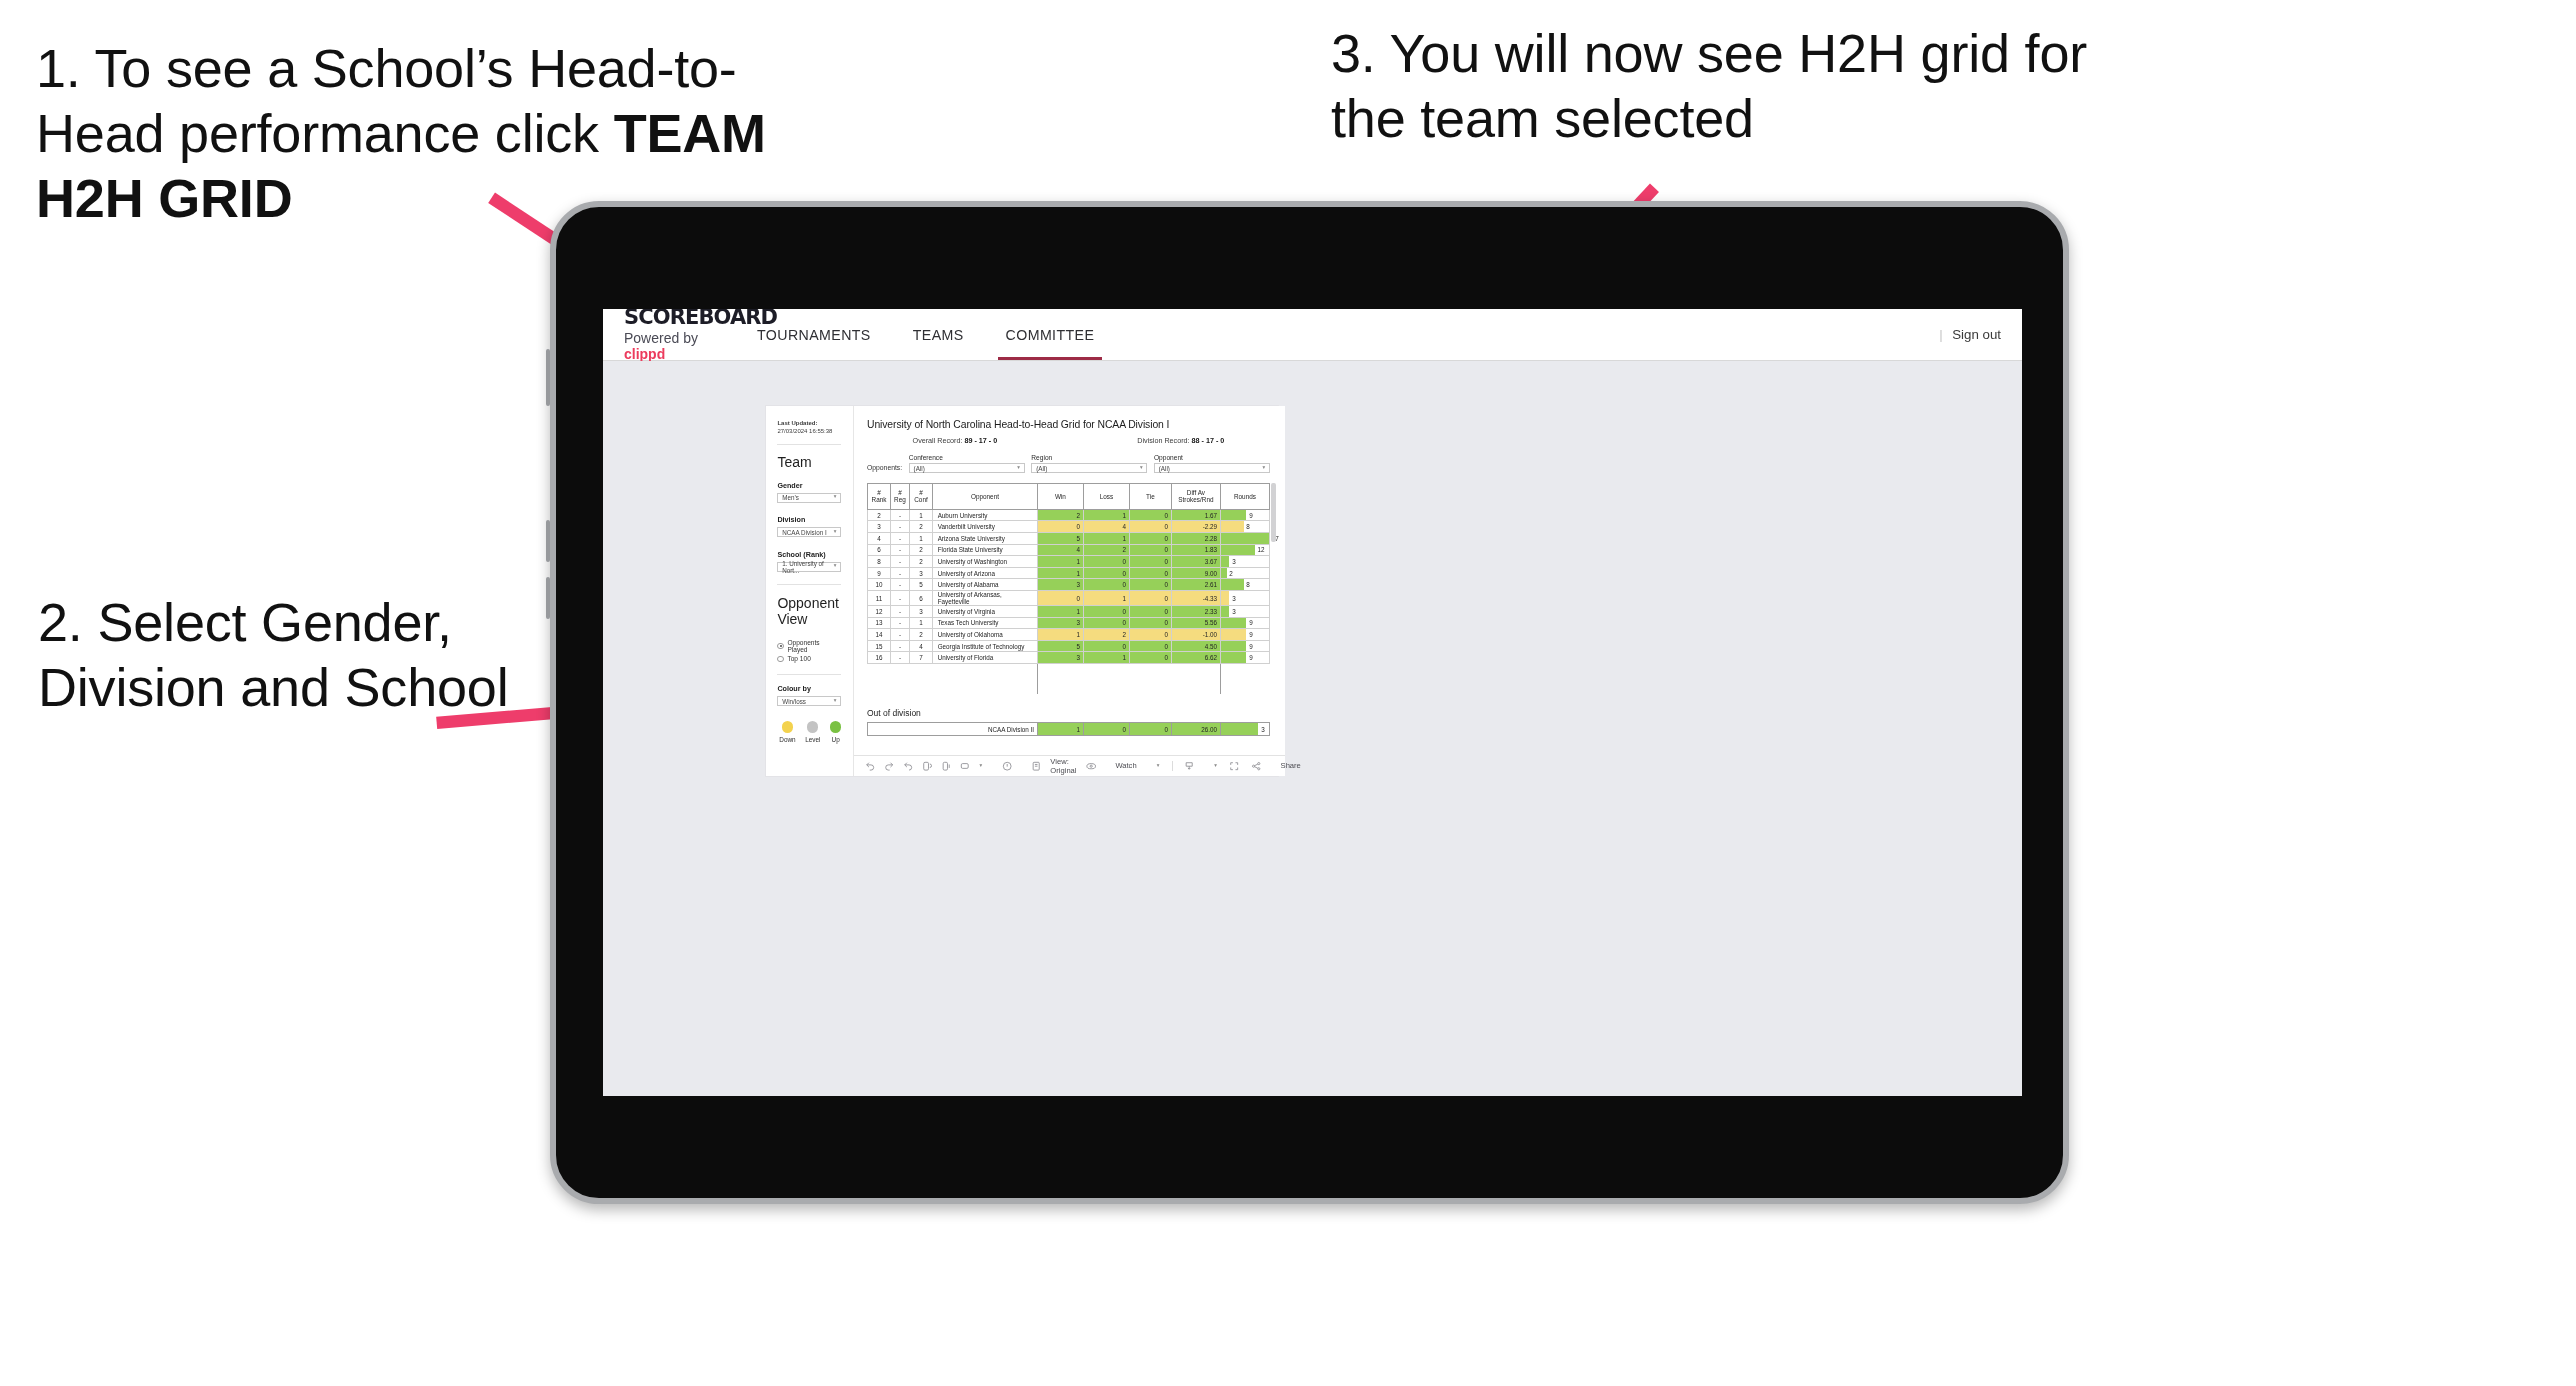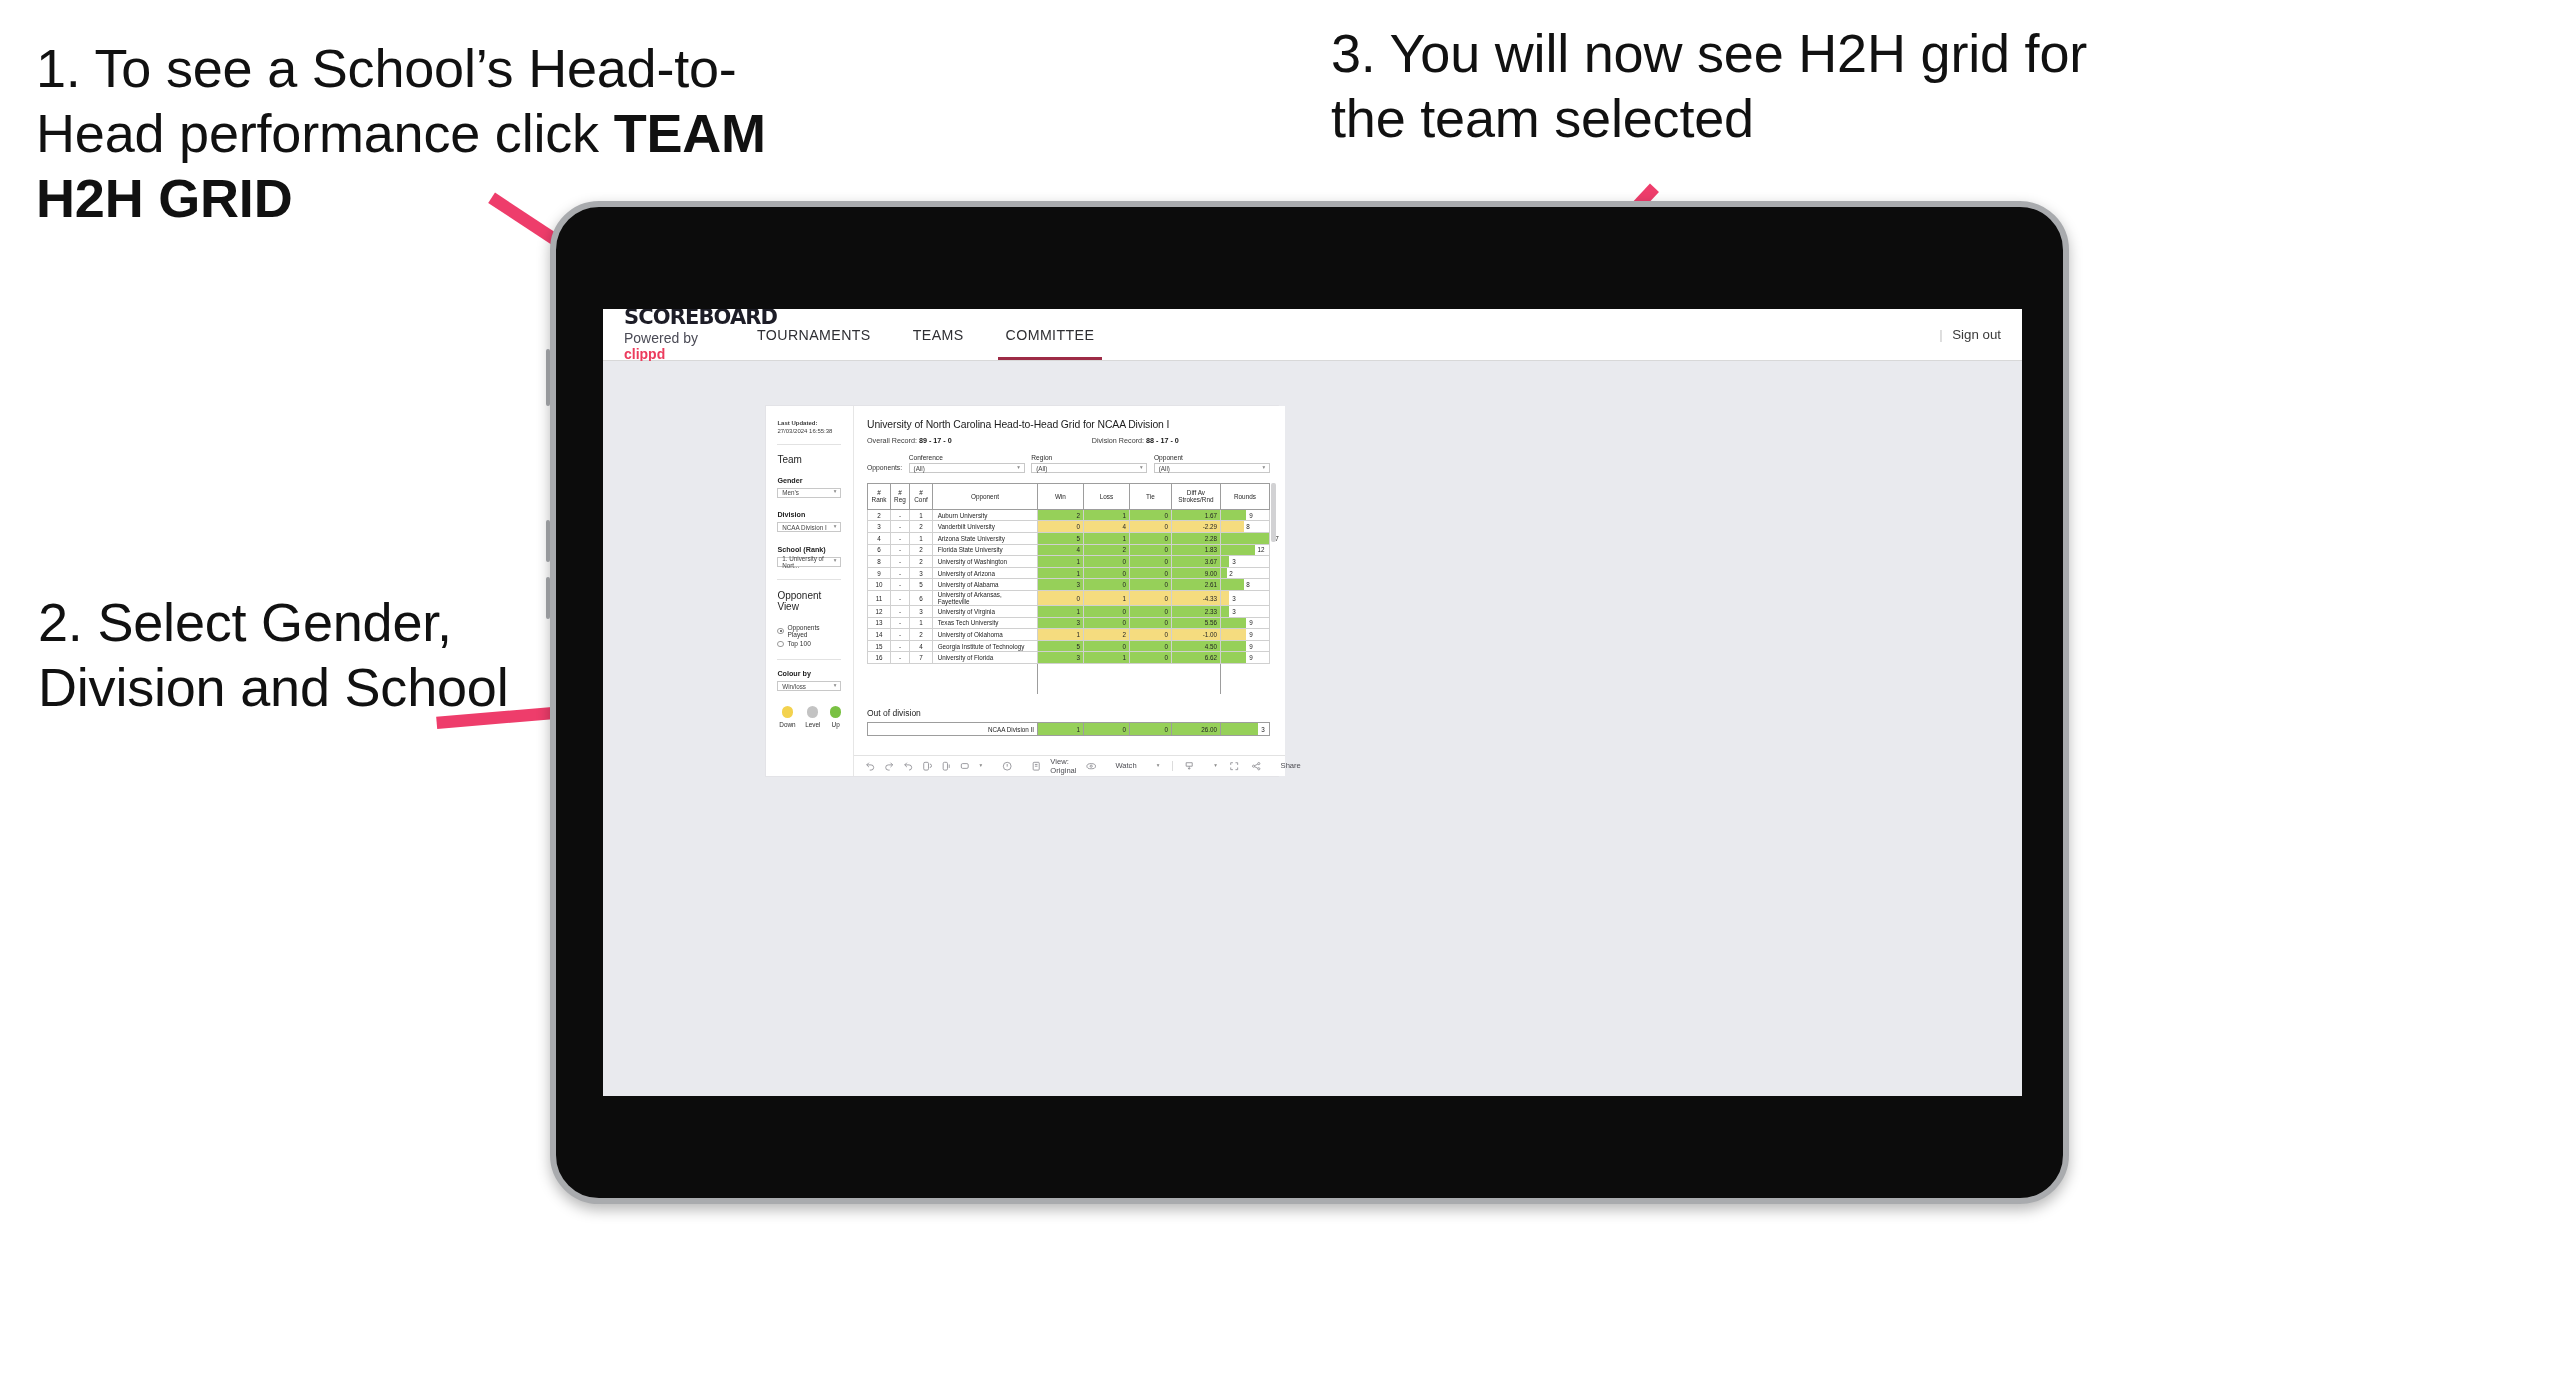--- a/index.html
+++ b/index.html
@@ -55,40 +55,40 @@
   #viz{
     position:absolute;left:163px;top:45px;width:512px;height:370px;
     background:#ffffff;display:flex;box-shadow:0 0 0 0.9px #e3e3e6;
   }
 
   
   #filters{width:90px;padding:13.3px 11.4px 0 11.4px;box-sizing:border-box;border-right:0.9px solid #e6e6e6;background:#fff;}
   .upd{font-size:6px;color:#3c3c3c;line-height:1.35;}
   .upd b{font-weight:bold;}
   .f-sep{height:0.9px;background:#e2e2e2;margin:8.5px 0 9.5px 0;}
-  .f-title{font-size:10px;color:#1f1f1f;margin-bottom:10.4px;}
+  .f-title{font-size:14px;color:#1f1f1f;margin-bottom:10.4px;}
   .f-label{font-size:7.2px;font-weight:bold;color:#222;margin-bottom:2.8px;}
   .f-select{
     height:10.4px;border:0.9px solid #c8c8c8;background:#fff;display:flex;align-items:center;
     justify-content:space-between;padding:0 2.8px 0 3.8px;box-sizing:border-box;font-size:6.3px;color:#444;margin-bottom:12.3px;
   }
   .caret{font-size:4.7px;color:#8b8b8b;line-height:1;}
   .radio-row{display:flex;align-items:center;gap:3.8px;margin-bottom:2.8px;}
   .radio{width:6.2px;height:6.2px;border:0.9px solid #9a9a9a;border-radius:50%;background:#fff;box-sizing:border-box;position:relative;flex:none;}
   .radio.on::after{content:"";position:absolute;left:1.2px;top:1.2px;width:2.5px;height:2.5px;border-radius:50%;background:#4a4a4a;}
   .radio-lbl{font-size:6.6px;color:#333;}
   .legend{display:flex;gap:9.5px;margin-top:15px;padding-left:1.9px;}
   .legend .item{display:flex;flex-direction:column;align-items:center;gap:2.8px;}
   .dot{width:11.4px;height:11.4px;border-radius:50%;}
   .legend .cap{font-size:6.4px;color:#2e2e2e;}
 
   
   #pane{flex:1;position:relative;padding:13.3px 15px 0 13.3px;box-sizing:border-box;background:#fff;}
   #viz-title{font-size:10.4px;color:#1c1c1c;letter-spacing:-0.1px;}
-  #records{display:flex;margin-top:5.7px;font-size:7.2px;color:#3a3a3a;}
+  #records{display:flex;margin-top:5.7px;font-size:7.2px;color:#3a3a3a;justify-content:center;}
   #records b{color:#161616;}
   #rec-div{margin-left:140px;}
   #opp-filters{display:flex;align-items:flex-end;margin-top:9.5px;gap:6.6px;}
   #opp-lbl{font-size:6.8px;color:#333;padding-bottom:1.9px;}
   .of{width:116px;}
   .of .f-label2{font-size:6.6px;color:#2a2a2a;margin-bottom:1.9px;}
   .of .f-select{margin-bottom:0;height:10px;}
 
   
   #grid{margin-top:9.5px;position:relative;}

